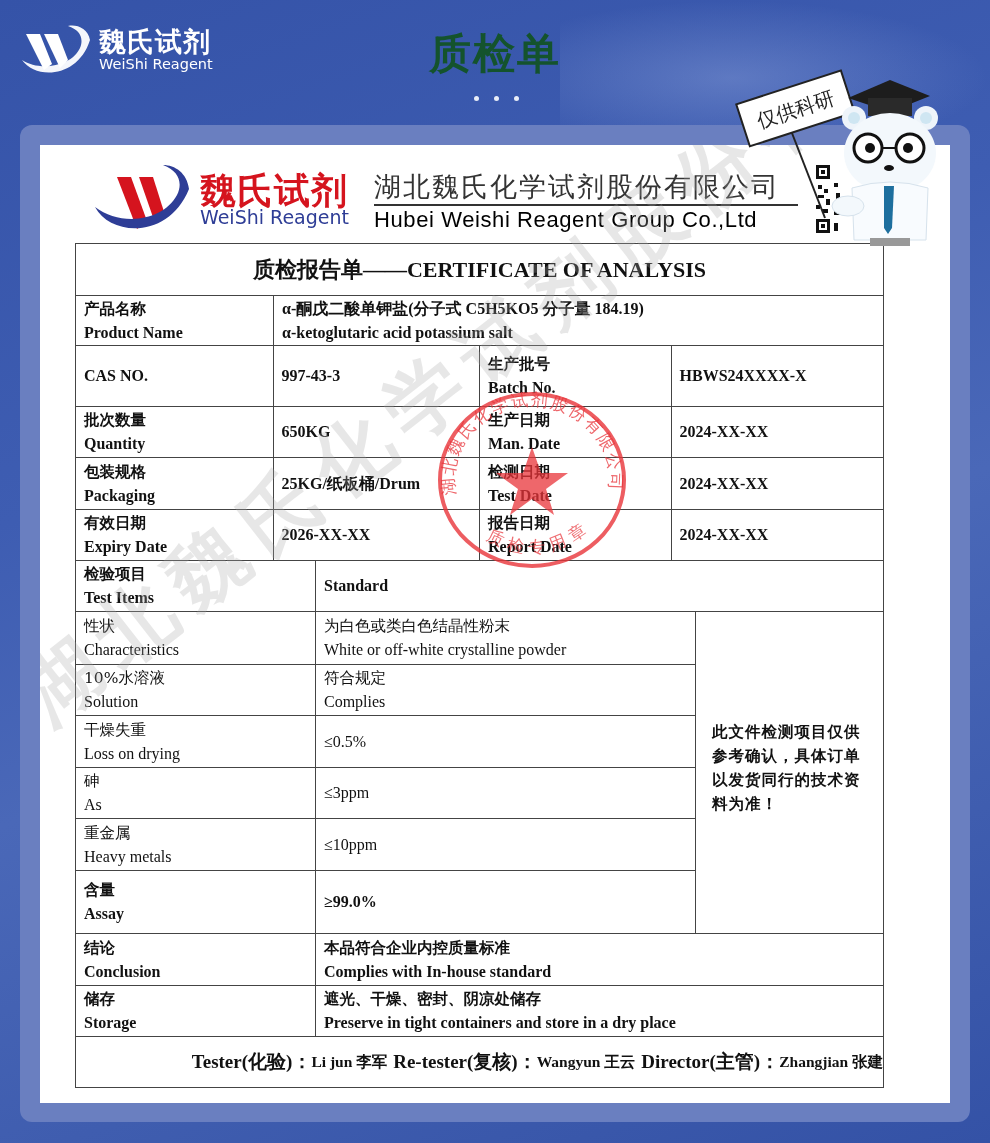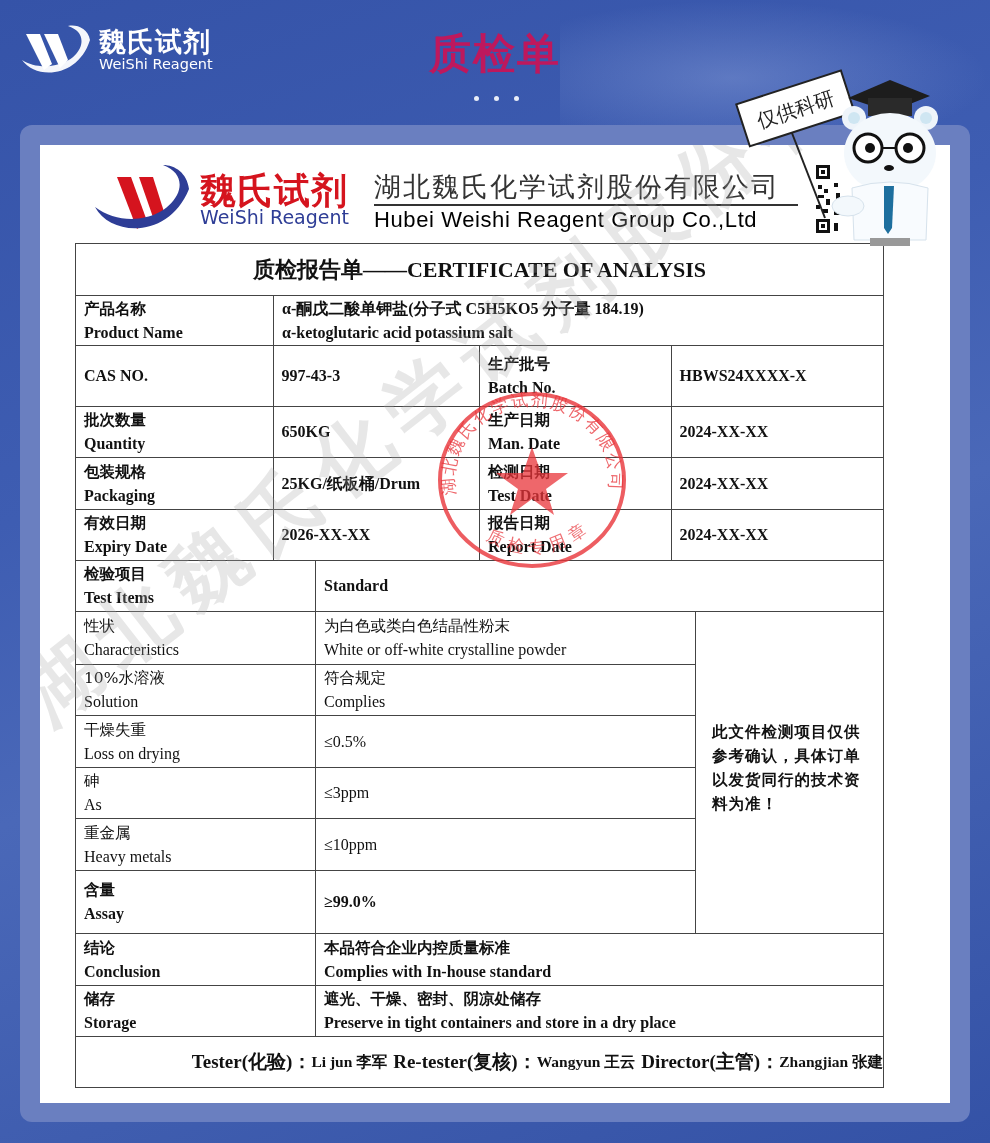--- a/index.html
+++ b/index.html
@@ -19,21 +19,21 @@
   .top-brand-cn {
     position: absolute; left: 99px; top: 24px; font-family: "DejaVu Sans", sans-serif;
     font-weight: bold; font-size: 27px; color: #fff; letter-spacing: 1px;
   }
   .top-brand-en {
     position: absolute; left: 99px; top: 56px; font-family: "DejaVu Sans", sans-serif;
     font-size: 14.5px; color: #fff;
   }
   .page-title {
     position: absolute; left: 0; width: 990px; top: 26px; text-align: center;
-    font-family: "DejaVu Sans", sans-serif; font-weight: bold; font-size: 42px; color: #be185d;
+    font-family: "DejaVu Sans", sans-serif; font-weight: bold; font-size: 42px; color: #14532d;
     letter-spacing: 2px;
   }
   .title-dots { position: absolute; left: 470px; top: 96px; width: 60px; height: 6px; }
   .title-dots span {
     position: absolute; top: 0; width: 5px; height: 5px; border-radius: 50%; background: #e8edf8;
   }
   
   .card-outer {
     position: absolute; left: 20px; top: 125px; width: 950px; height: 997px;
     background: #6a7fc0; border-radius: 12px;

